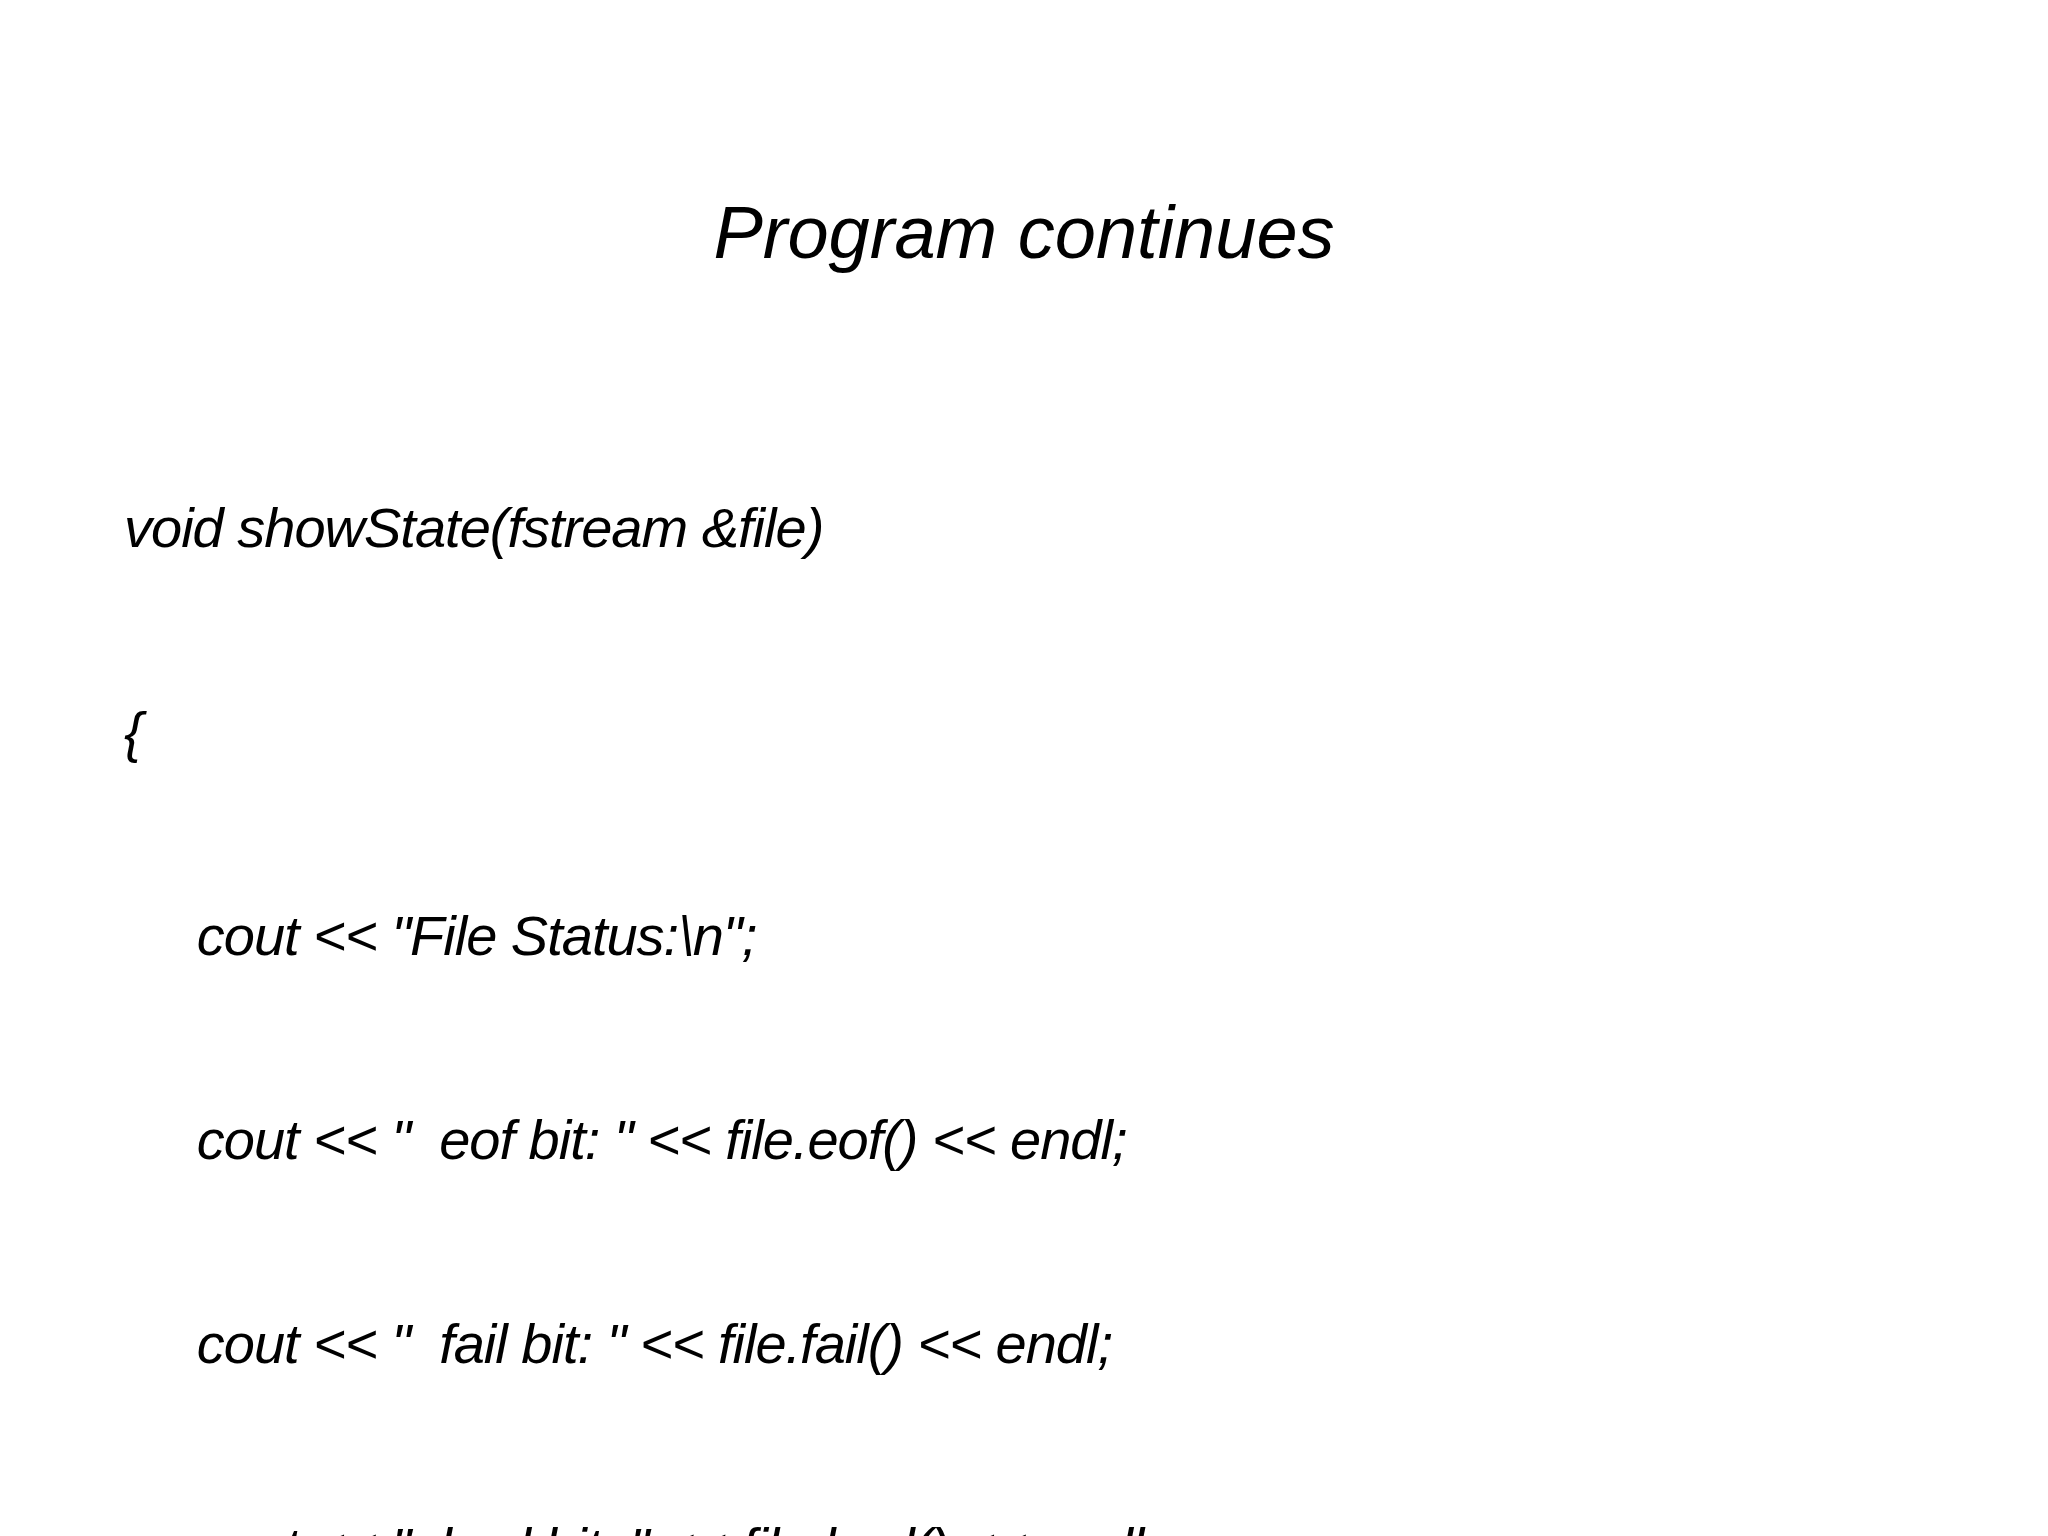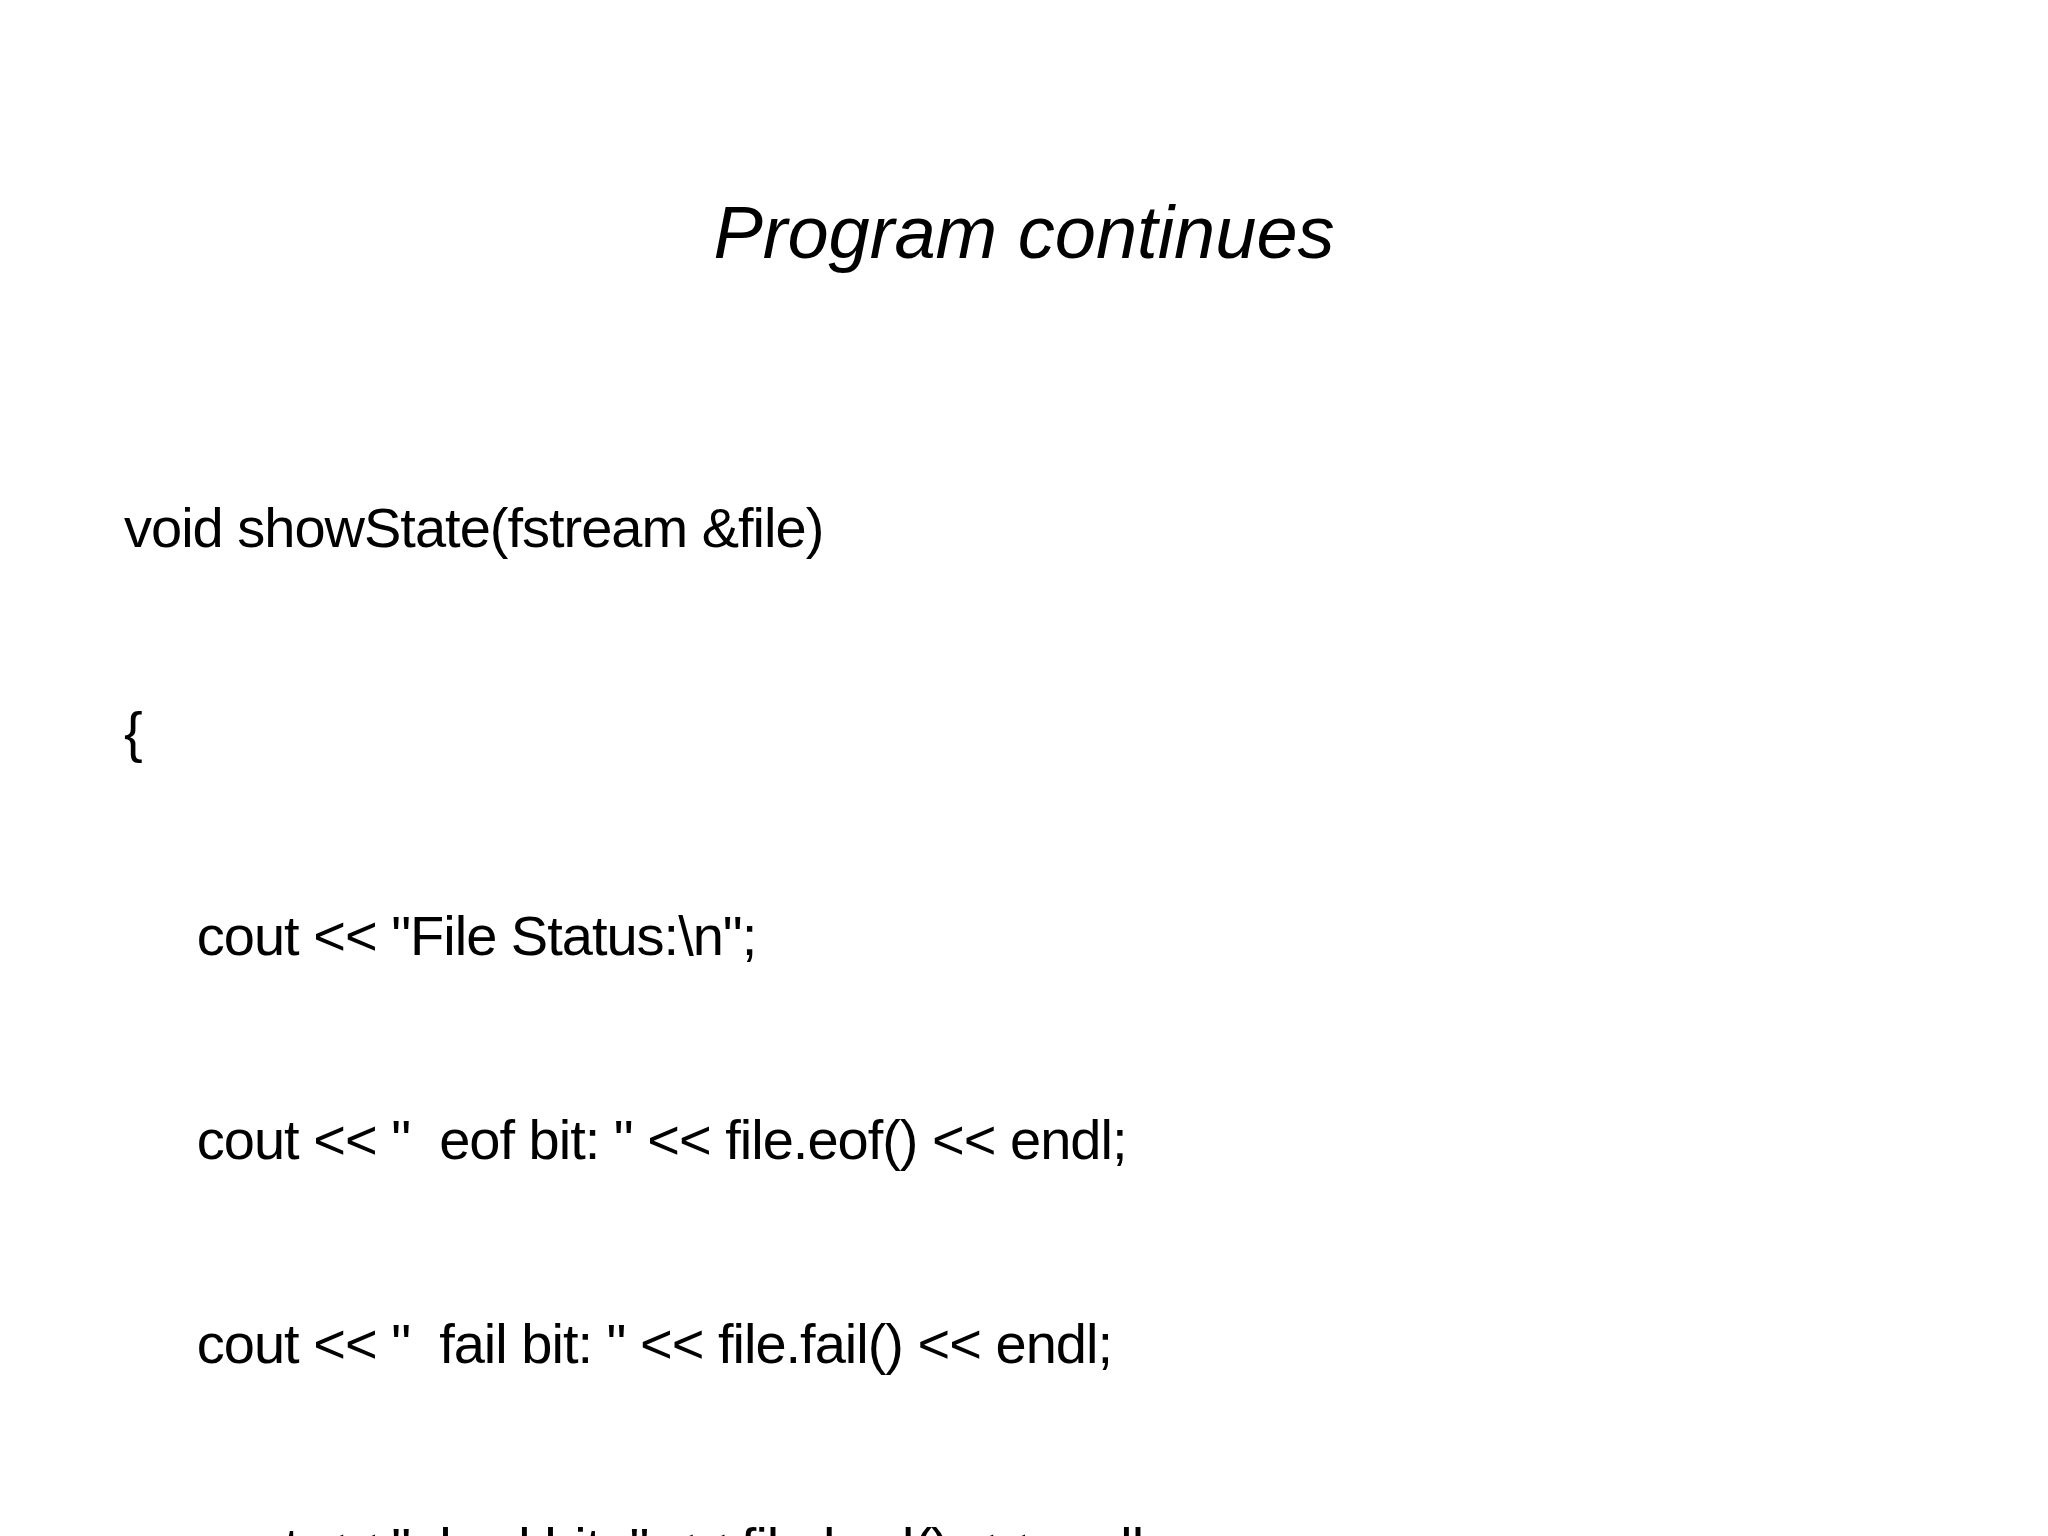--- a/index.html
+++ b/index.html
@@ -39,20 +39,21 @@
     left: 124px;
     font-family: "Liberation Sans", sans-serif;
     font-size: 56px;
     line-height: 68px;
     white-space: pre;
     letter-spacing: -1px;
   }
   .code-line {
     white-space: pre;
     min-height: 68px;
+    font-style: italic;
   }
 </style>
 </head>
 <body>
 
 <div class="slide">
   <h1 class="slide-title">Program continues</h1>
 
   <div class="code-block">
     <div class="code-line">void showState(fstream &amp;file)</div>

